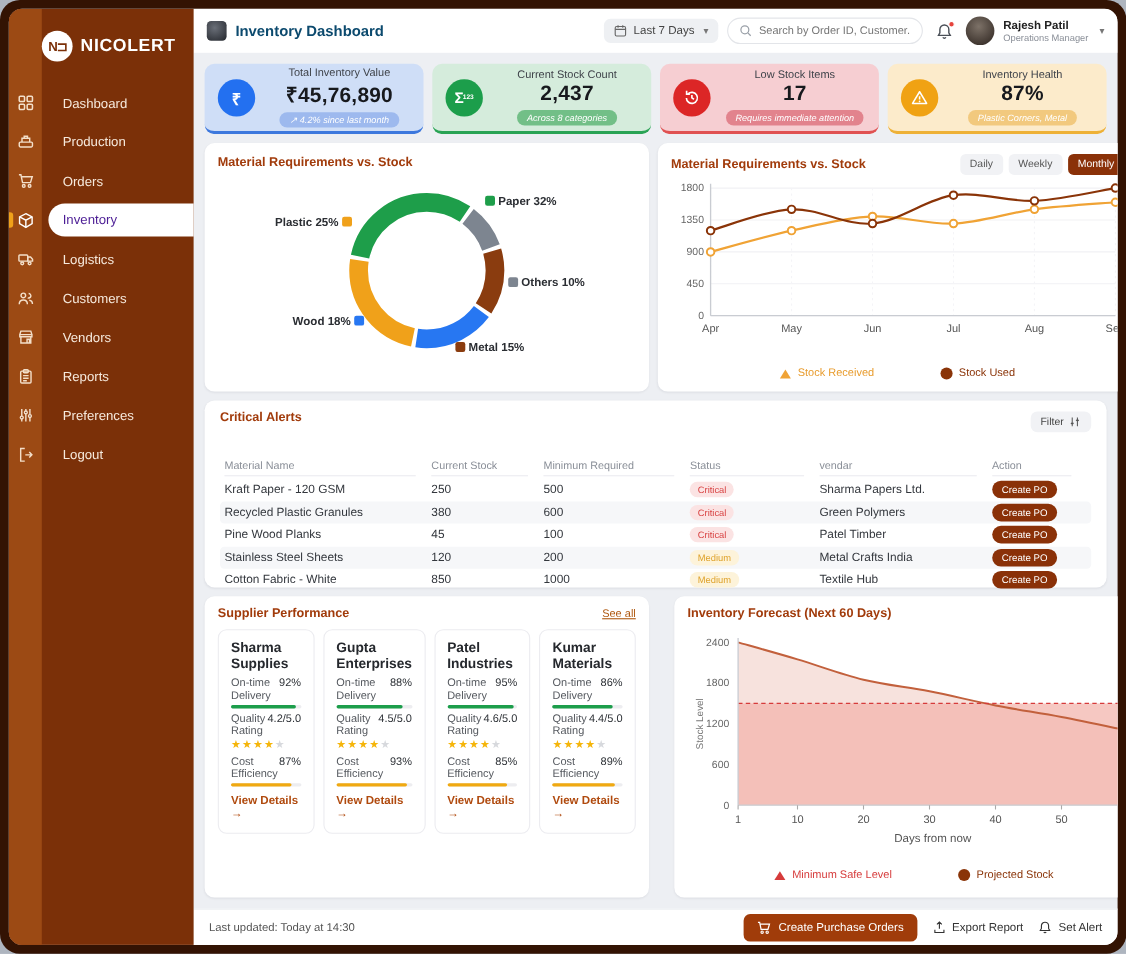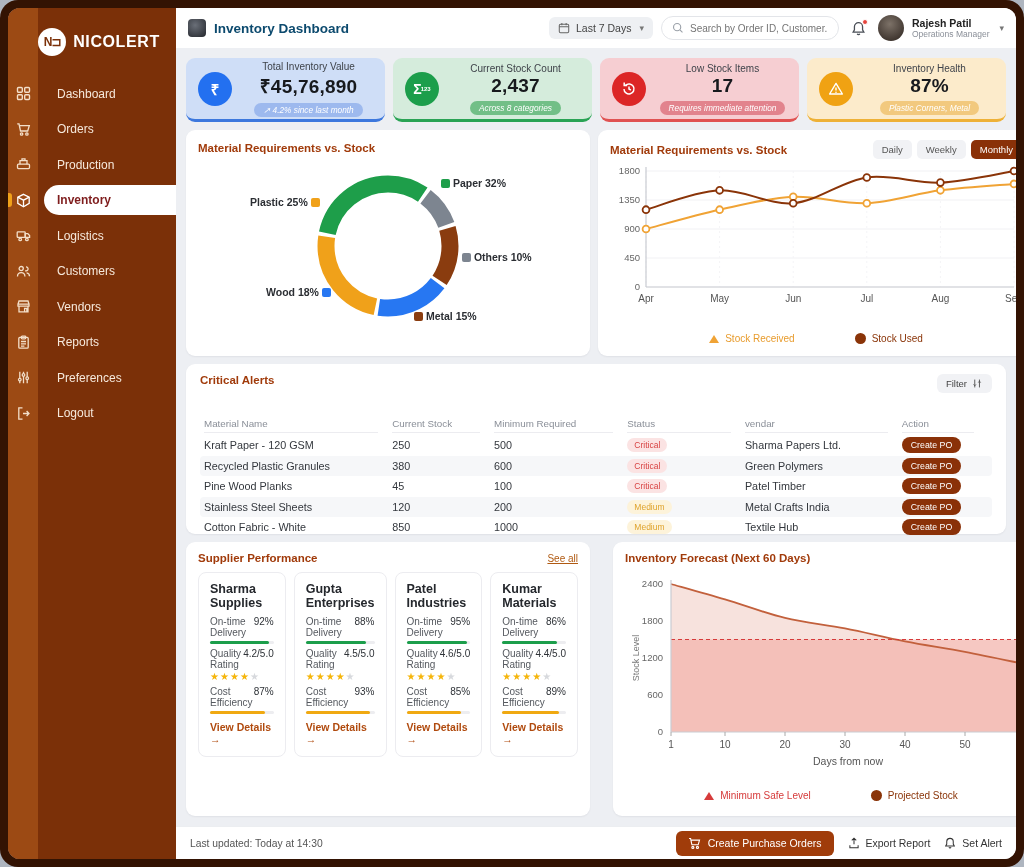--- a/index.html
+++ b/index.html
@@ -10,21 +10,21 @@
   
   .sidebar { width:168px; background:#7b3008; position:relative; flex-shrink:0; }
   .rail { position:absolute; left:0; top:0; bottom:0; width:30px; background:#9c4a14; }
   .logo-row { position:relative; display:flex; align-items:center; justify-content:center; gap:7px; padding:20px 0 14px 14px; }
   .logo-circle { width:28px; height:28px; background:#fff; border-radius:50%; display:flex; align-items:center; justify-content:center; color:#7b3008; font-weight:bold; font-size:12px; letter-spacing:-1px; }
   .brand { color:#fff; font-size:16px; font-weight:bold; letter-spacing:.6px; }
   .nav { position:relative; margin-top:6px; }
   .nav-item { position:relative; display:flex; align-items:center; height:35.5px; cursor:pointer; }
   .nav-item .ic { width:30px; display:flex; justify-content:center; color:#f3dfc9; flex-shrink:0; }
   .nav-item .lblwrap { flex:1; margin-left:6px; height:30px; line-height:30px; padding-left:13px; border-radius:16px 0 0 16px; color:#f6e9dc; font-size:12px; }
-  .nav-item.active .lblwrap { background:#ffffff; color:#7f1d1d; font-weight:bold; }
+  .nav-item.active .lblwrap { background:#ffffff; color:#4c1d95; font-weight:normal; }
   .nav-item.active .ic { color:#ffffff; }
   .notch { position:absolute; left:0; top:50%; transform:translateY(-50%); width:4px; height:14px; background:#f0a11a; border-radius:0 3px 3px 0; }
 
   
   .main { flex:1; display:flex; flex-direction:column; min-width:0; }
   .topbar { height:40px; background:#fff; display:flex; align-items:center; padding:0 12px; gap:8px; flex-shrink:0; }
   .thumb { width:18px; height:18px; border-radius:4px; background:radial-gradient(circle at 40% 35%, #6a6f78, #23262c); flex-shrink:0; }
   .page-title { font-size:13.5px; font-weight:bold; color:#0c4a6e; flex:1; }
   .date-pill { display:flex; align-items:center; gap:6px; background:#eef0f3; border-radius:6px; padding:5px 9px; font-size:10.5px; color:#444; }
   .search-box { display:flex; align-items:center; gap:6px; border:1px solid #e3e5e9; border-radius:15px; padding:5px 10px; width:178px; color:#9aa0a8; }
@@ -147,35 +147,35 @@
                 <rect x="8.7" y="1.5" width="4.8" height="4.8" rx="1"></rect>
                 <rect x="1.5" y="8.7" width="4.8" height="4.8" rx="1"></rect>
                 <rect x="8.7" y="8.7" width="4.8" height="4.8" rx="1"></rect>
               </svg>
             </span>
         <span class="lblwrap">Dashboard</span>
       </div>
       <div class="nav-item">
         <span class="ic">
               <svg class="icon" width="15" height="15" viewBox="0 0 15 15" fill="none" stroke="currentColor" stroke-width="1.3">
+                <rect x="1.5" y="7.2" width="12" height="4.4" rx="1"></rect>
+                <path d="M4 7.2V3.6h7v3.6M6 3.6V1.9h3v1.7"></path>
+              </svg>
+            </span>
+        <span class="lblwrap">Production</span>
+      </div>
+      <div class="nav-item">
+        <span class="ic">
+              <svg class="icon" width="15" height="15" viewBox="0 0 15 15" fill="none" stroke="currentColor" stroke-width="1.3">
                 <path d="M1.2 1.8h1.8l1.5 7.2h7.2l1.6-5.4H4"></path>
                 <circle cx="5.6" cy="12" r="1.2"></circle>
                 <circle cx="10.9" cy="12" r="1.2"></circle>
               </svg>
             </span>
         <span class="lblwrap">Orders</span>
-      </div>
-      <div class="nav-item">
-        <span class="ic">
-              <svg class="icon" width="15" height="15" viewBox="0 0 15 15" fill="none" stroke="currentColor" stroke-width="1.3">
-                <rect x="1.5" y="7.2" width="12" height="4.4" rx="1"></rect>
-                <path d="M4 7.2V3.6h7v3.6M6 3.6V1.9h3v1.7"></path>
-              </svg>
-            </span>
-        <span class="lblwrap">Production</span>
       </div>
       <div class="nav-item active">
         <span class="notch"></span>
         <span class="ic">
               <svg class="icon" width="15" height="15" viewBox="0 0 15 15" fill="none" stroke="currentColor" stroke-width="1.3">
                 <path d="M7.5 1.3l5.7 2.9v6.1l-5.7 3.4-5.7-3.4V4.2z"></path>
                 <path d="M1.8 4.2l5.7 3 5.7-3M7.5 7.2v6.3"></path>
               </svg>
             </span>
         <span class="lblwrap">Inventory</span>

